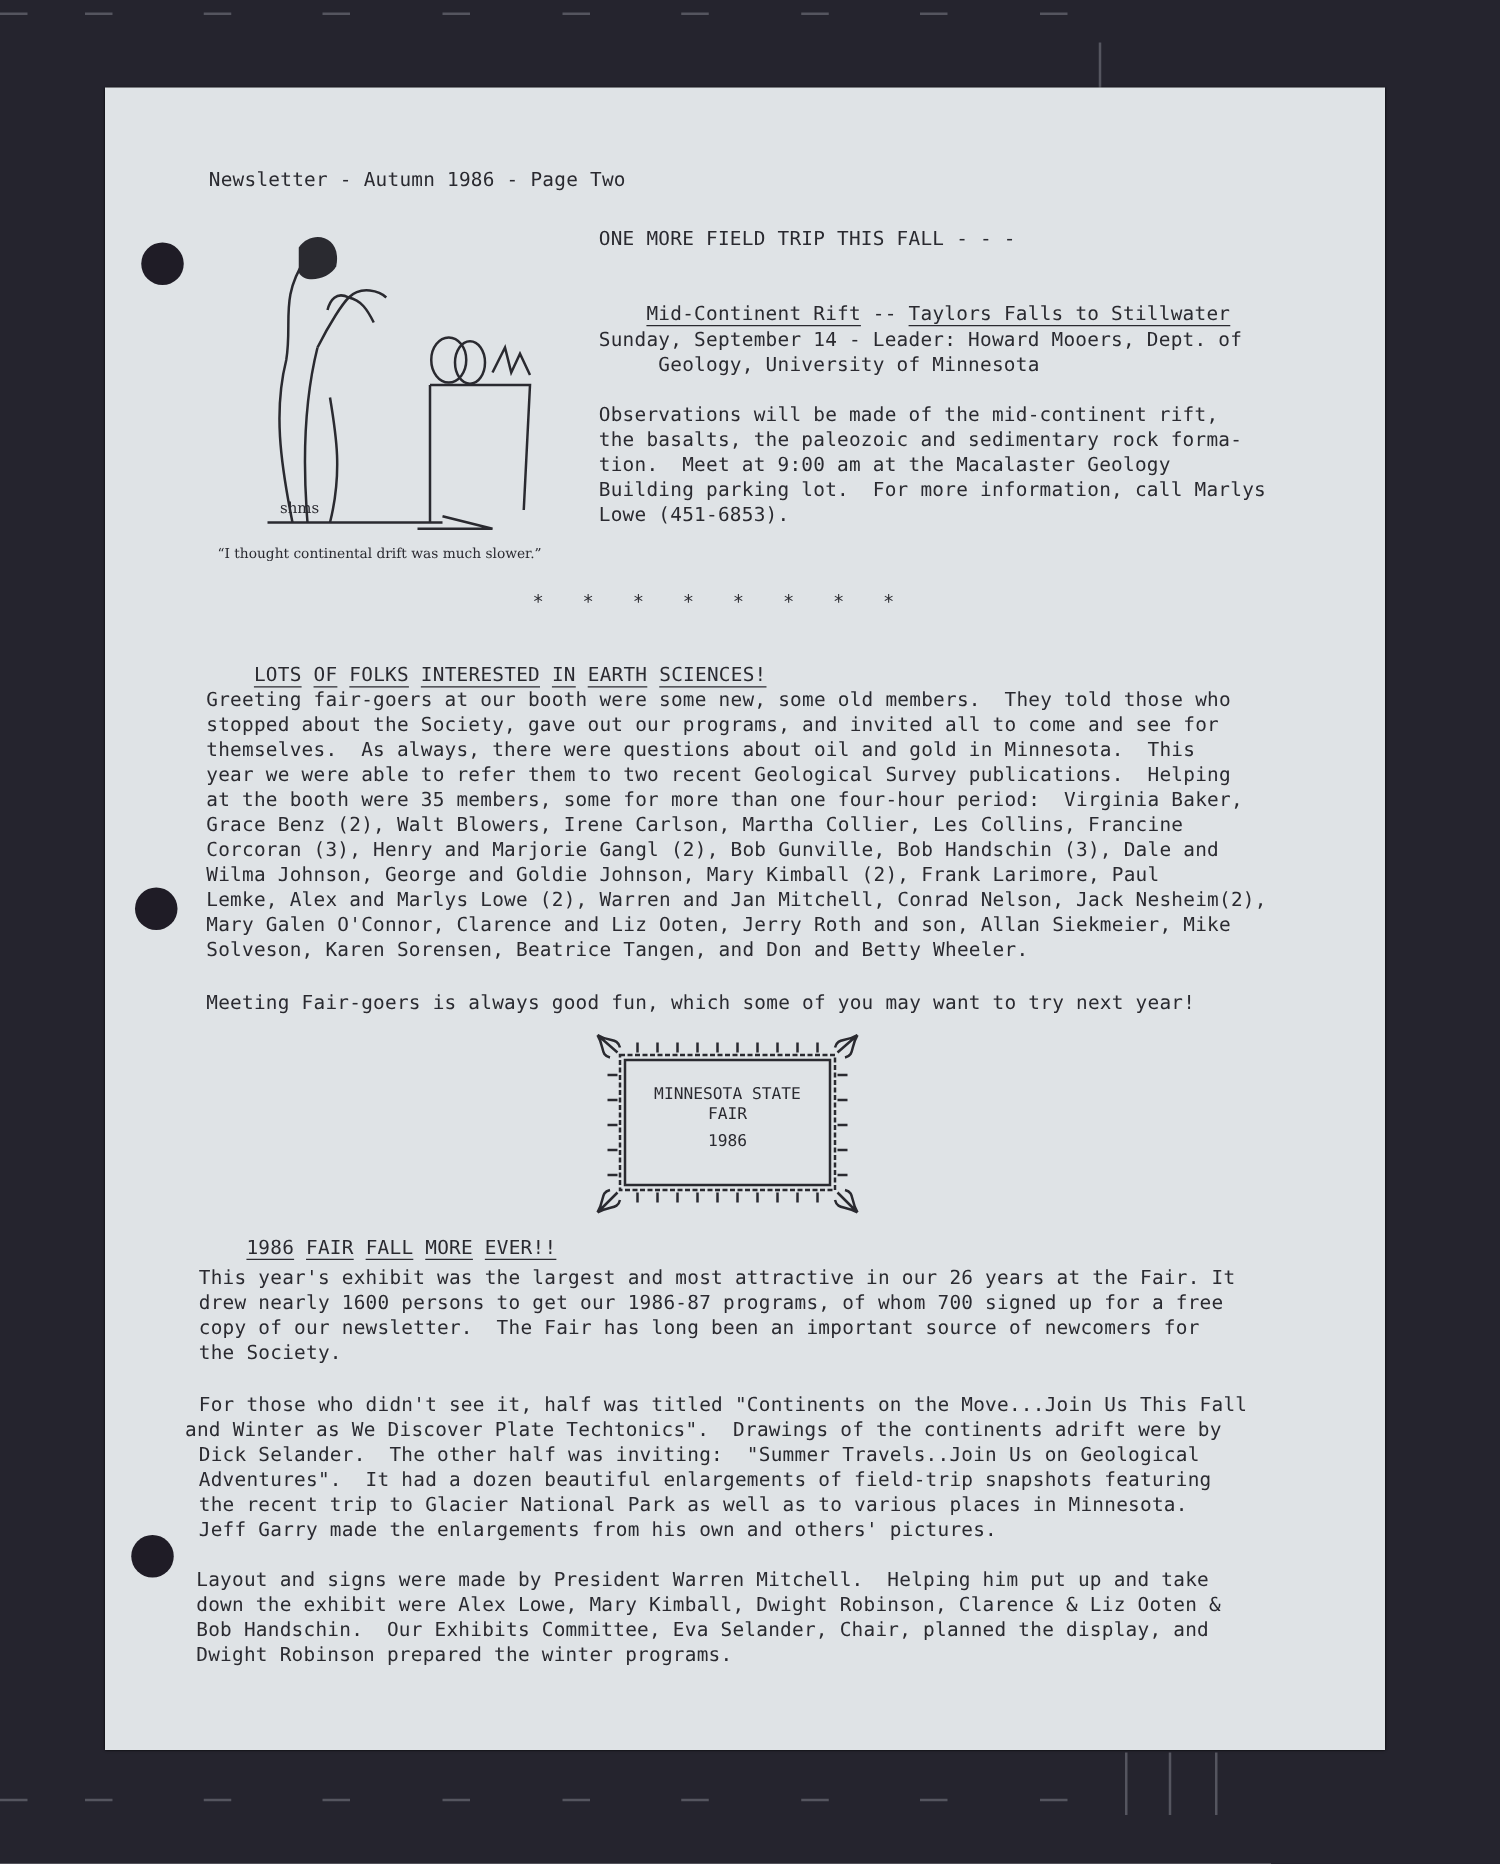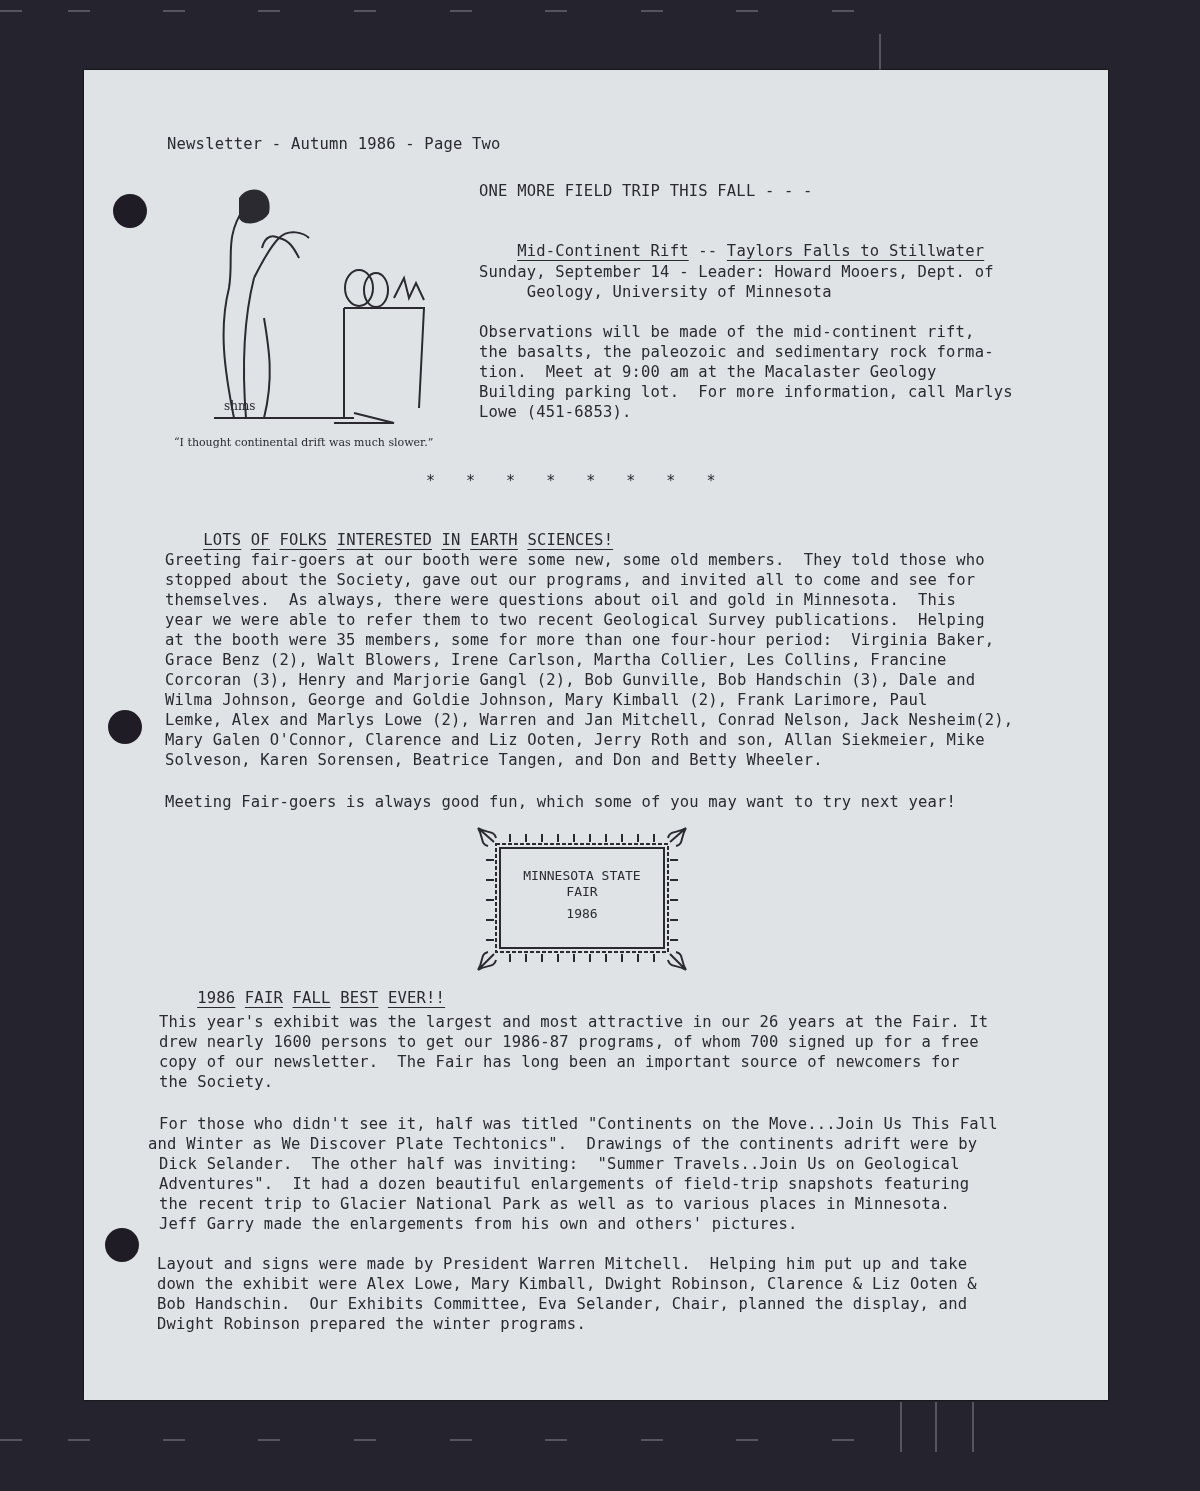--- a/index.html
+++ b/index.html
@@ -132,21 +132,21 @@
         <path d="M20 36 h-8 M20 56 h-8 M20 76 h-8 M20 96 h-8 M20 116 h-8"></path>
         <path d="M196 36 h8 M196 56 h8 M196 76 h8 M196 96 h8 M196 116 h8"></path>
       </g>
     </svg>
     <div class="logo-text" style="top:44px;">MINNESOTA STATE</div>
     <div class="logo-text" style="top:60px;">FAIR</div>
     <div class="logo-text" style="top:82px;">1986</div>
   </div>
 
   <div class="txt" style="left:75px;top:898px;">
-    <span class="u">1986</span> <span class="u">FAIR</span> <span class="u">FALL</span> <span class="u">BEST</span> <span class="u">EVER!!</span>
+    <span class="u">1986</span> <span class="u">FAIR</span> <span class="u">FALL</span> <span class="u">MORE</span> <span class="u">EVER!!</span>
   </div>
 
   <div class="txt" style="left:75px;top:942px;">This year's exhibit was the largest and most attractive in our 26 years at the Fair. It</div>
   <div class="txt" style="left:75px;top:962px;">drew nearly 1600 persons to get our 1986-87 programs, of whom 700 signed up for a free</div>
   <div class="txt" style="left:75px;top:982px;">copy of our newsletter.  The Fair has long been an important source of newcomers for</div>
   <div class="txt" style="left:75px;top:1002px;">the Society.</div>
 
   <div class="txt" style="left:75px;top:1044px;">For those who didn't see it, half was titled "Continents on the Move...Join Us This Fall</div>
   <div class="txt" style="left:64px;top:1064px;">and Winter as We Discover Plate Techtonics".  Drawings of the continents adrift were by</div>
   <div class="txt" style="left:75px;top:1084px;">Dick Selander.  The other half was inviting:  "Summer Travels..Join Us on Geological</div>

